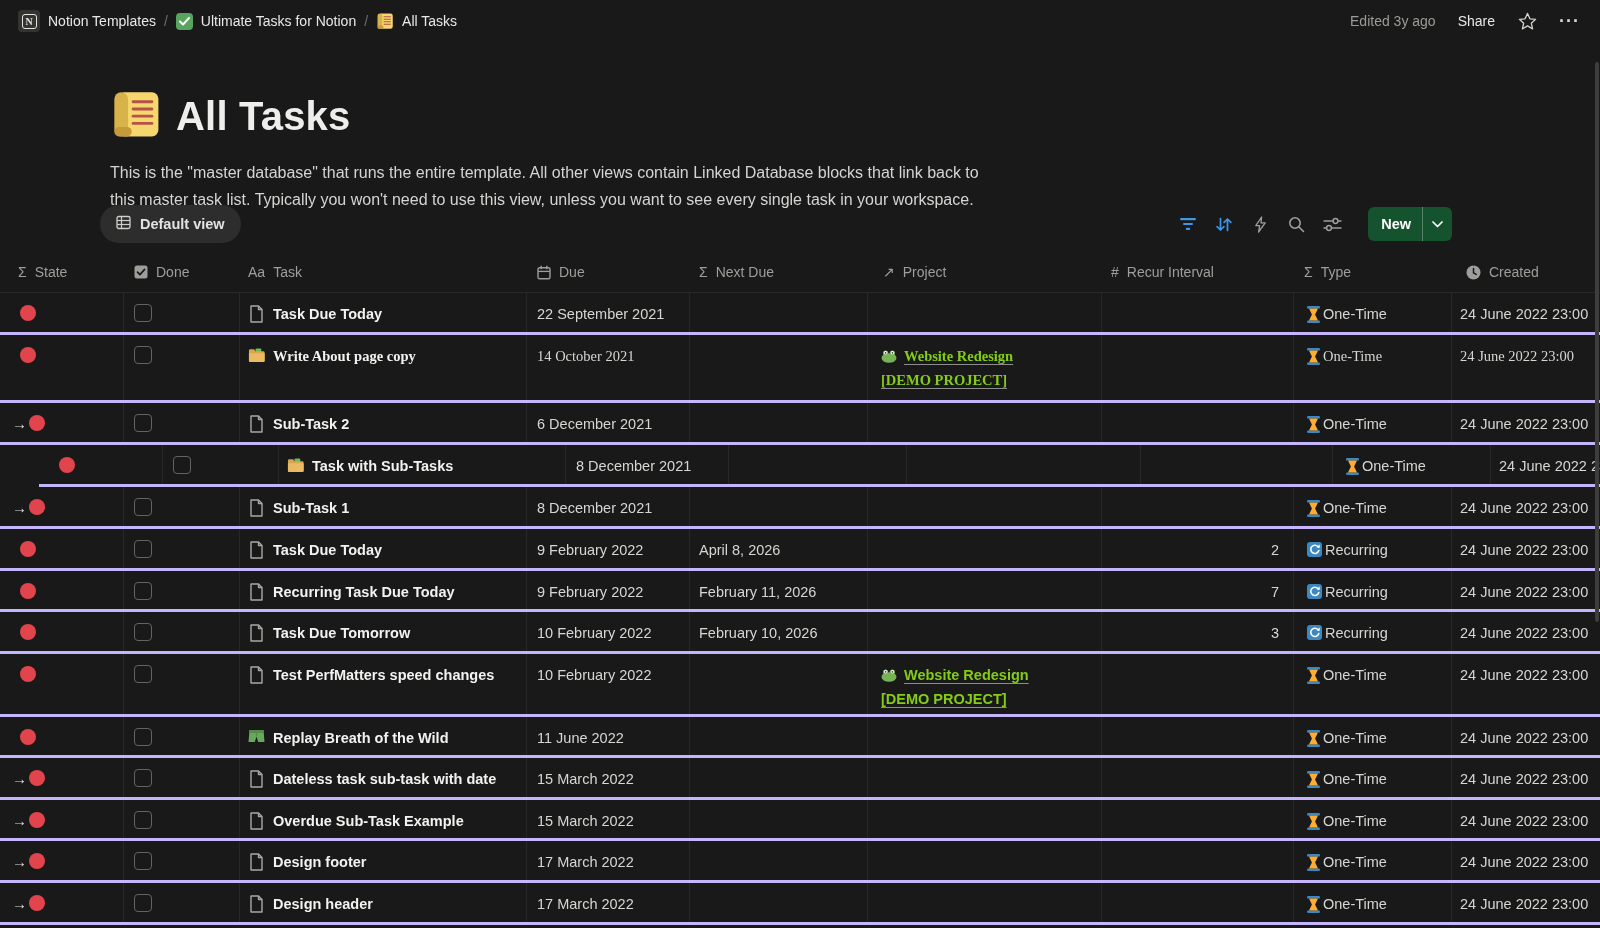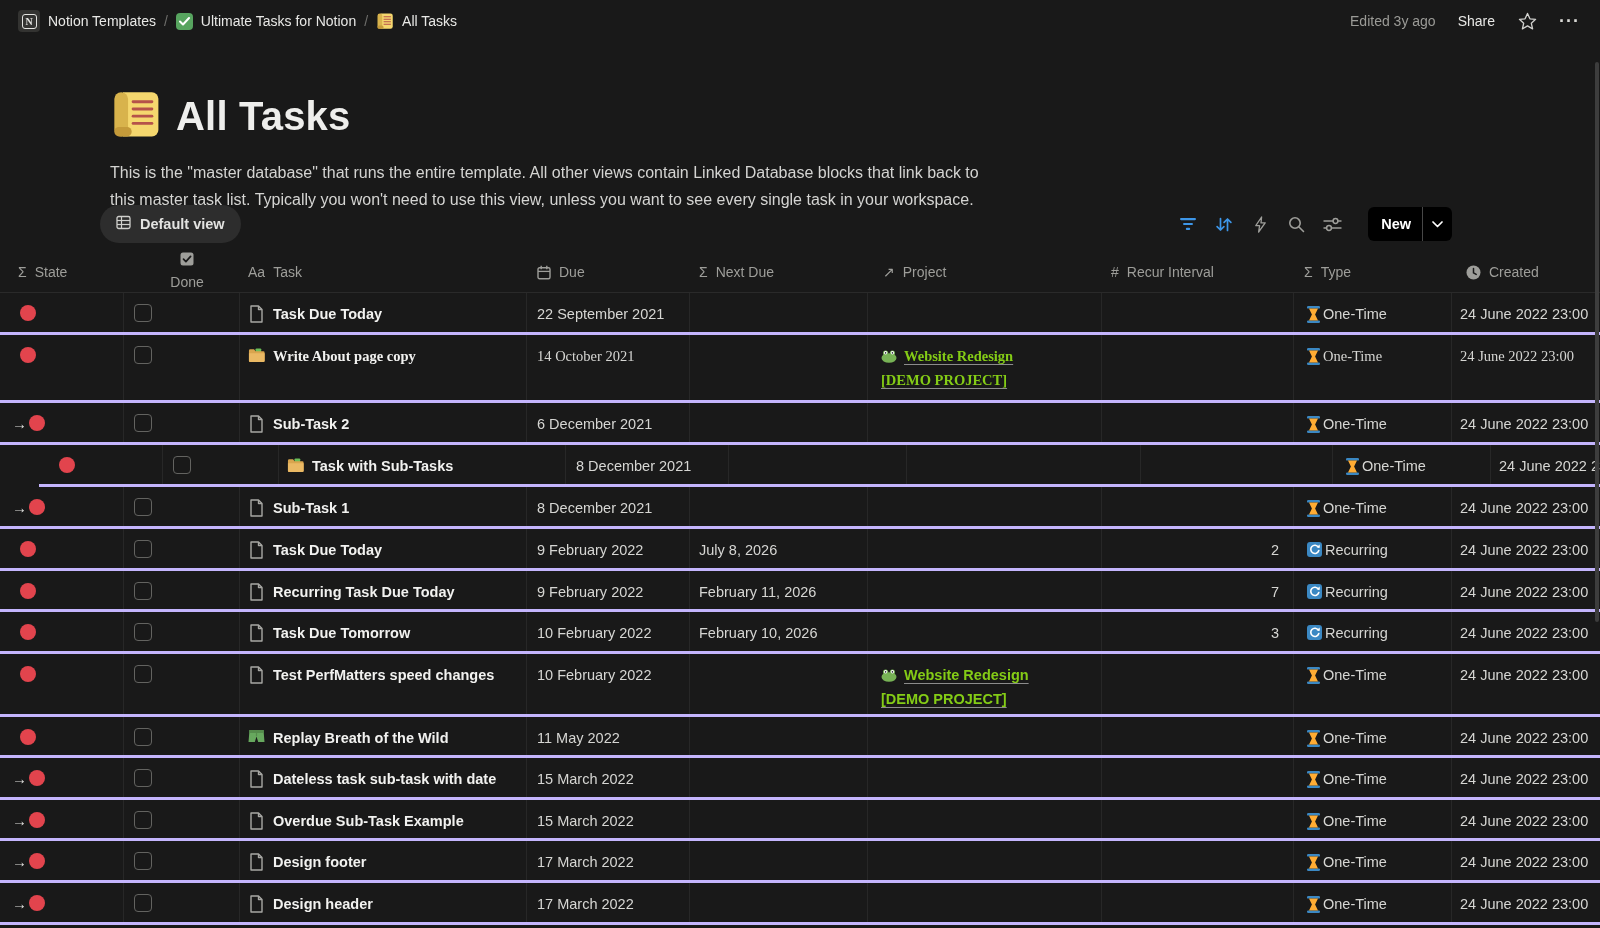--- a/index.html
+++ b/index.html
@@ -27,30 +27,30 @@
   .hero{margin:46px 0 0 110px;}
   .title-row{display:flex;align-items:center;gap:14px;}
   .page-title{font-size:40px;font-weight:700;color:#eeeeec;letter-spacing:.2px;}
   .desc{margin-top:15px;font-size:16px;line-height:27px;color:#d4d4d2;white-space:nowrap;}
   
   .viewbar{position:absolute;top:205px;left:100px;right:148px;height:38px;display:flex;align-items:center;justify-content:space-between;}
   .view-pill{display:flex;align-items:center;gap:9px;background:#2d2d2d;border-radius:19px;padding:0 16px;height:38px;
     font-size:14.5px;font-weight:700;color:#e3e3e1;cursor:pointer;}
   .tools{display:flex;align-items:center;gap:16px;}
   .tool-icon{width:20px;height:20px;display:flex;align-items:center;justify-content:center;cursor:pointer;}
-  .new-btn{margin-left:10px;height:34px;background:#000000;border-radius:6px;display:flex;align-items:stretch;color:#fff;cursor:pointer;overflow:hidden;}
+  .new-btn{margin-left:10px;height:34px;background:#14532d;border-radius:6px;display:flex;align-items:stretch;color:#fff;cursor:pointer;overflow:hidden;}
   .new-label{display:flex;align-items:center;padding:0 11px 0 13px;font-size:14.5px;font-weight:700;}
   .new-split{display:flex;align-items:center;padding:0 9px;border-left:1px solid rgba(255,255,255,.28);}
   
   .table{position:absolute;top:252px;left:0;width:1600px;}
   .tgrid{display:grid;grid-template-columns:124px 116px 287px 163px 178px 234px 192px 158px minmax(0,1fr);}
   .thead{height:41px;border-bottom:1px solid #2a2a2a;}
   .th{display:flex;align-items:center;gap:8px;font-size:14px;color:#9e9e9a;cursor:pointer;overflow:hidden;white-space:nowrap;}
   .th .tic{font-size:14px;color:#9e9e9a;}
-  .th-state{padding-left:18px;} .th-done{padding-left:10px;flex-direction:column;} .th-task{padding-left:8px;}
+  .th-state{padding-left:18px;} .th-done{padding-left:10px;} .th-task{padding-left:8px;}
   .th-due{padding-left:10px;} .th-next{padding-left:9px;} .th-project{padding-left:15px;}
   .th-recur{padding-left:9px;} .th-type{padding-left:10px;} .th-created{padding-left:14px;}
   .tr{border-bottom:3px solid #c4b5fd;}
   .td{padding-top:9px;display:flex;align-items:flex-start;border-right:1px solid #272727;overflow:hidden;font-size:14.5px;color:#d6d6d3;}
   .td:last-child{border-right:none;}
   .td-state{padding-left:20px;gap:2px;}
   .td-state.has-arrow{padding-left:12px;}
   .arrow-glyph{color:#dededb;font-size:15px;line-height:16px;margin-top:4px;}
   .dot{width:16px;height:16px;border-radius:50%;background:#e2444d;margin-top:3px;flex:none;}
   .td-done{padding-left:10px;}
@@ -472,21 +472,21 @@
         <div class="td td-task">
           <span class="task-ico">
             <svg width="15" height="18" viewBox="0 0 15 18">
               <path d="M2 1 h7.5 L13 4.5 V17 H2z" fill="none" stroke="#a8a8a4" stroke-width="1.4" stroke-linejoin="round"></path>
               <path d="M9.5 1 V4.5 H13" fill="none" stroke="#a8a8a4" stroke-width="1.4" stroke-linejoin="round"></path>
             </svg>
           </span>
           <span class="task-name">Task Due Today</span>
         </div>
         <div class="td td-due">9 February 2022</div>
-        <div class="td td-next">July 8, 2026</div>
+        <div class="td td-next">April 8, 2026</div>
         <div class="td td-project"></div>
         <div class="td td-recur">2</div>
         <div class="td td-type">
           <span class="type-ico">
             <svg width="15" height="15" viewBox="0 0 15 15">
               <rect width="15" height="15" rx="3" fill="#3b88c3"></rect>
               <path d="M11.3 5.1 A4.1 4.1 0 1 0 11.8 8.6" fill="none" stroke="#fff" stroke-width="1.6" stroke-linecap="round"></path>
               <path d="M12.6 2.4 l.3 3.4 -3.3 -.6z" fill="#fff"></path>
             </svg>
           </span>
@@ -615,21 +615,21 @@
         <div class="td td-task">
           <span class="task-ico">
             <svg width="17" height="14" viewBox="0 0 17 14">
               <path d="M1.5 1 h14 l1 12 h-6.3 L8.5 7.6 6.8 13 H.5z" fill="#67a85e"></path>
               <rect x="1.3" y="1" width="14.4" height="3" fill="#558c4c"></rect>
               <line x1="8.5" y1="4" x2="8.5" y2="7" stroke="#558c4c" stroke-width="1.2"></line>
             </svg>
           </span>
           <span class="task-name">Replay Breath of the Wild</span>
         </div>
-        <div class="td td-due">11 May 2022</div>
+        <div class="td td-due">11 June 2022</div>
         <div class="td td-next"></div>
         <div class="td td-project"></div>
         <div class="td td-recur"></div>
         <div class="td td-type">
           <span class="type-ico">
             <svg width="13" height="17" viewBox="0 0 13 17">
               <rect x="0" y="0" width="13" height="2.6" rx="1.2" fill="#3b88c3"></rect>
               <rect x="0" y="14.4" width="13" height="2.6" rx="1.2" fill="#3b88c3"></rect>
               <path d="M2 2.6 h9 L8.1 8.5 L11 14.4 H2 L4.9 8.5z" fill="#ffac33"></path>
             </svg>

